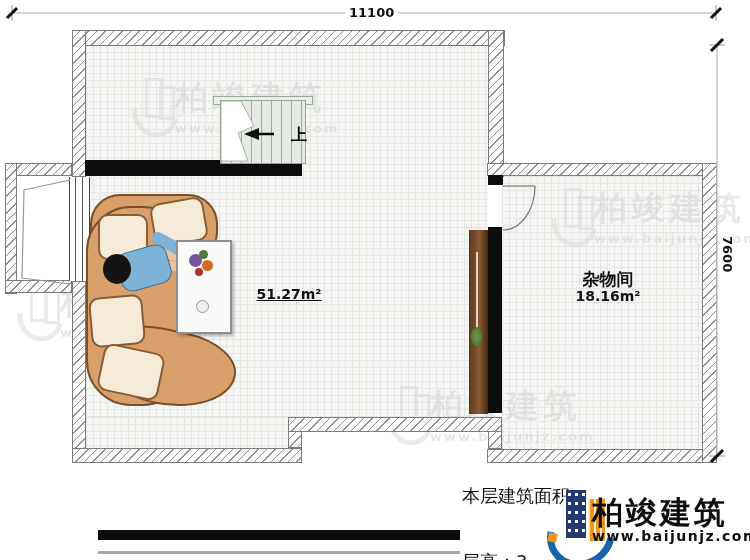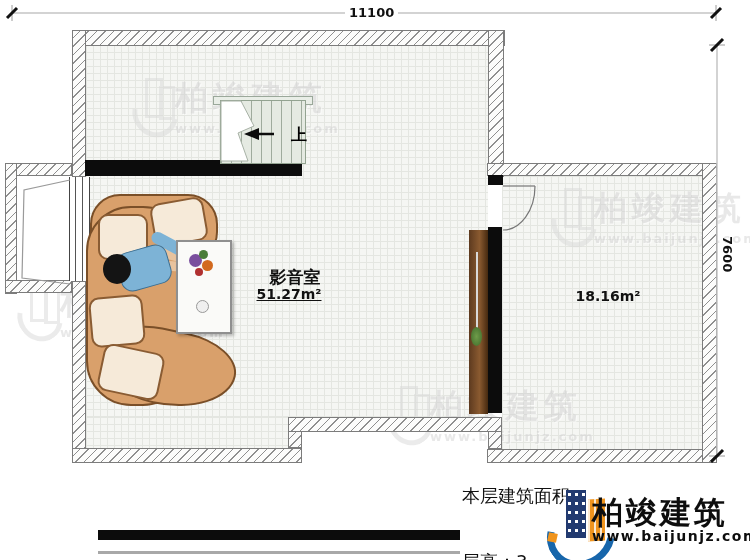--- a/index.html
+++ b/index.html
@@ -177,22 +177,22 @@
 
     <polygon points="221,101 241,101 254,126 238,133 248,161 221,161" fill="#ffffff" stroke="#a8b2a6" stroke-width="1"></polygon>
 
     <line x1="274" y1="134" x2="254" y2="134" stroke="#0c0c0c" stroke-width="2.5"></line>
     <polygon points="244,134 259,128 259,140" fill="#0c0c0c"></polygon>
   </svg>
 
   <div class="abs dim" style="left:345px;top:5px;">11100</div>
   <div class="abs dim" style="left:735px;top:232px;transform:rotate(90deg);transform-origin:0 0;background:transparent;">7600</div>
 
-  <div class="abs lbl room-name" style="left:250px;top:268px;width:90px;">影音室</div>
   <div class="abs lbl room-area" style="left:244px;top:287px;width:90px;text-decoration:underline;">51.27m²</div>
+  <div class="abs lbl room-name" style="left:560px;top:270px;width:96px;">杂物间</div>
   <div class="abs lbl room-area" style="left:560px;top:289px;width:96px;">18.16m²</div>
 
   <div class="abs" style="left:98px;top:530px;width:362px;height:10px;background:#0c0c0c;"></div>
   <div class="abs" style="left:98px;top:551px;width:362px;height:3px;background:#a8a8a8;"></div>
 
   <div class="abs lbl info-line" style="left:462px;top:486px;">本层建筑面积：</div>
   <div class="abs lbl info-line" style="left:462px;top:513px;margin-top:39px;">层高：3.</div>
 
   <div class="abs" style="left:546px;top:487px;width:78px;height:72px;">
     <div class="abs" style="left:0;top:16px;width:56px;height:50px;border:7px solid #1766ab;border-top-color:transparent;border-right-color:transparent;border-radius:50%;transform:rotate(-35deg);"></div>

